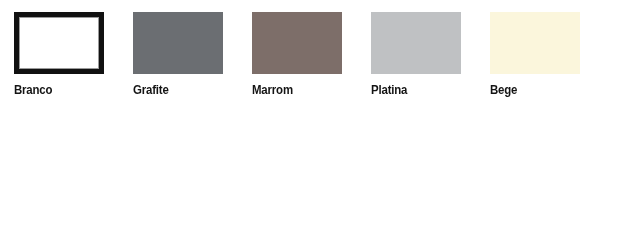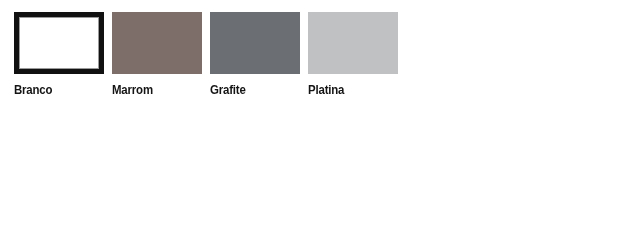--- a/index.html
+++ b/index.html
@@ -16,21 +16,21 @@
 
   #swatch-palette {
     position: relative;
     width: 631px;
     height: 110px;
     box-sizing: border-box;
     padding: 12px 0 0 0;
     display: flex;
     flex-direction: row;
     align-items: flex-start;
-    gap: 8px;
+    gap: 29px;
     padding-left: 14px;
   }
 
   .swatch-cell {
     width: 90px;
     display: flex;
     flex-direction: column;
     align-items: flex-start;
   }
 
@@ -65,28 +65,32 @@
 
 <div id="swatch-palette">
 
   <div class="swatch-cell">
     <div class="swatch-chip framed" style="background-color: rgb(255, 255, 255); border-color: rgb(17, 17, 17);"></div>
     <div class="swatch-label" style="color: rgb(20, 20, 20);">Branco</div>
   </div>
 
 
   <div class="swatch-cell">
-    <div class="swatch-chip" style="background-color: rgb(125, 110, 105);"></div>
-    <div class="swatch-label" style="color: rgb(20, 20, 20);">Marrom</div>
+    <div class="swatch-chip" style="background-color: rgb(107, 110, 114);"></div>
+    <div class="swatch-label" style="color: rgb(20, 20, 20);">Grafite</div>
   </div>
 
   <div class="swatch-cell">
-    <div class="swatch-chip" style="background-color: rgb(107, 110, 114);"></div>
-    <div class="swatch-label" style="color: rgb(20, 20, 20);">Grafite</div>
+    <div class="swatch-chip" style="background-color: rgb(125, 110, 105);"></div>
+    <div class="swatch-label" style="color: rgb(20, 20, 20);">Marrom</div>
   </div>
 
   <div class="swatch-cell">
     <div class="swatch-chip" style="background-color: rgb(191, 193, 195);"></div>
     <div class="swatch-label" style="color: rgb(20, 20, 20);">Platina</div>
   </div>
 
+  <div class="swatch-cell">
+    <div class="swatch-chip" style="background-color: rgb(251, 246, 220);"></div>
+    <div class="swatch-label" style="color: rgb(20, 20, 20);">Bege</div>
+  </div>
 
 </div>
 
 </body></html>

